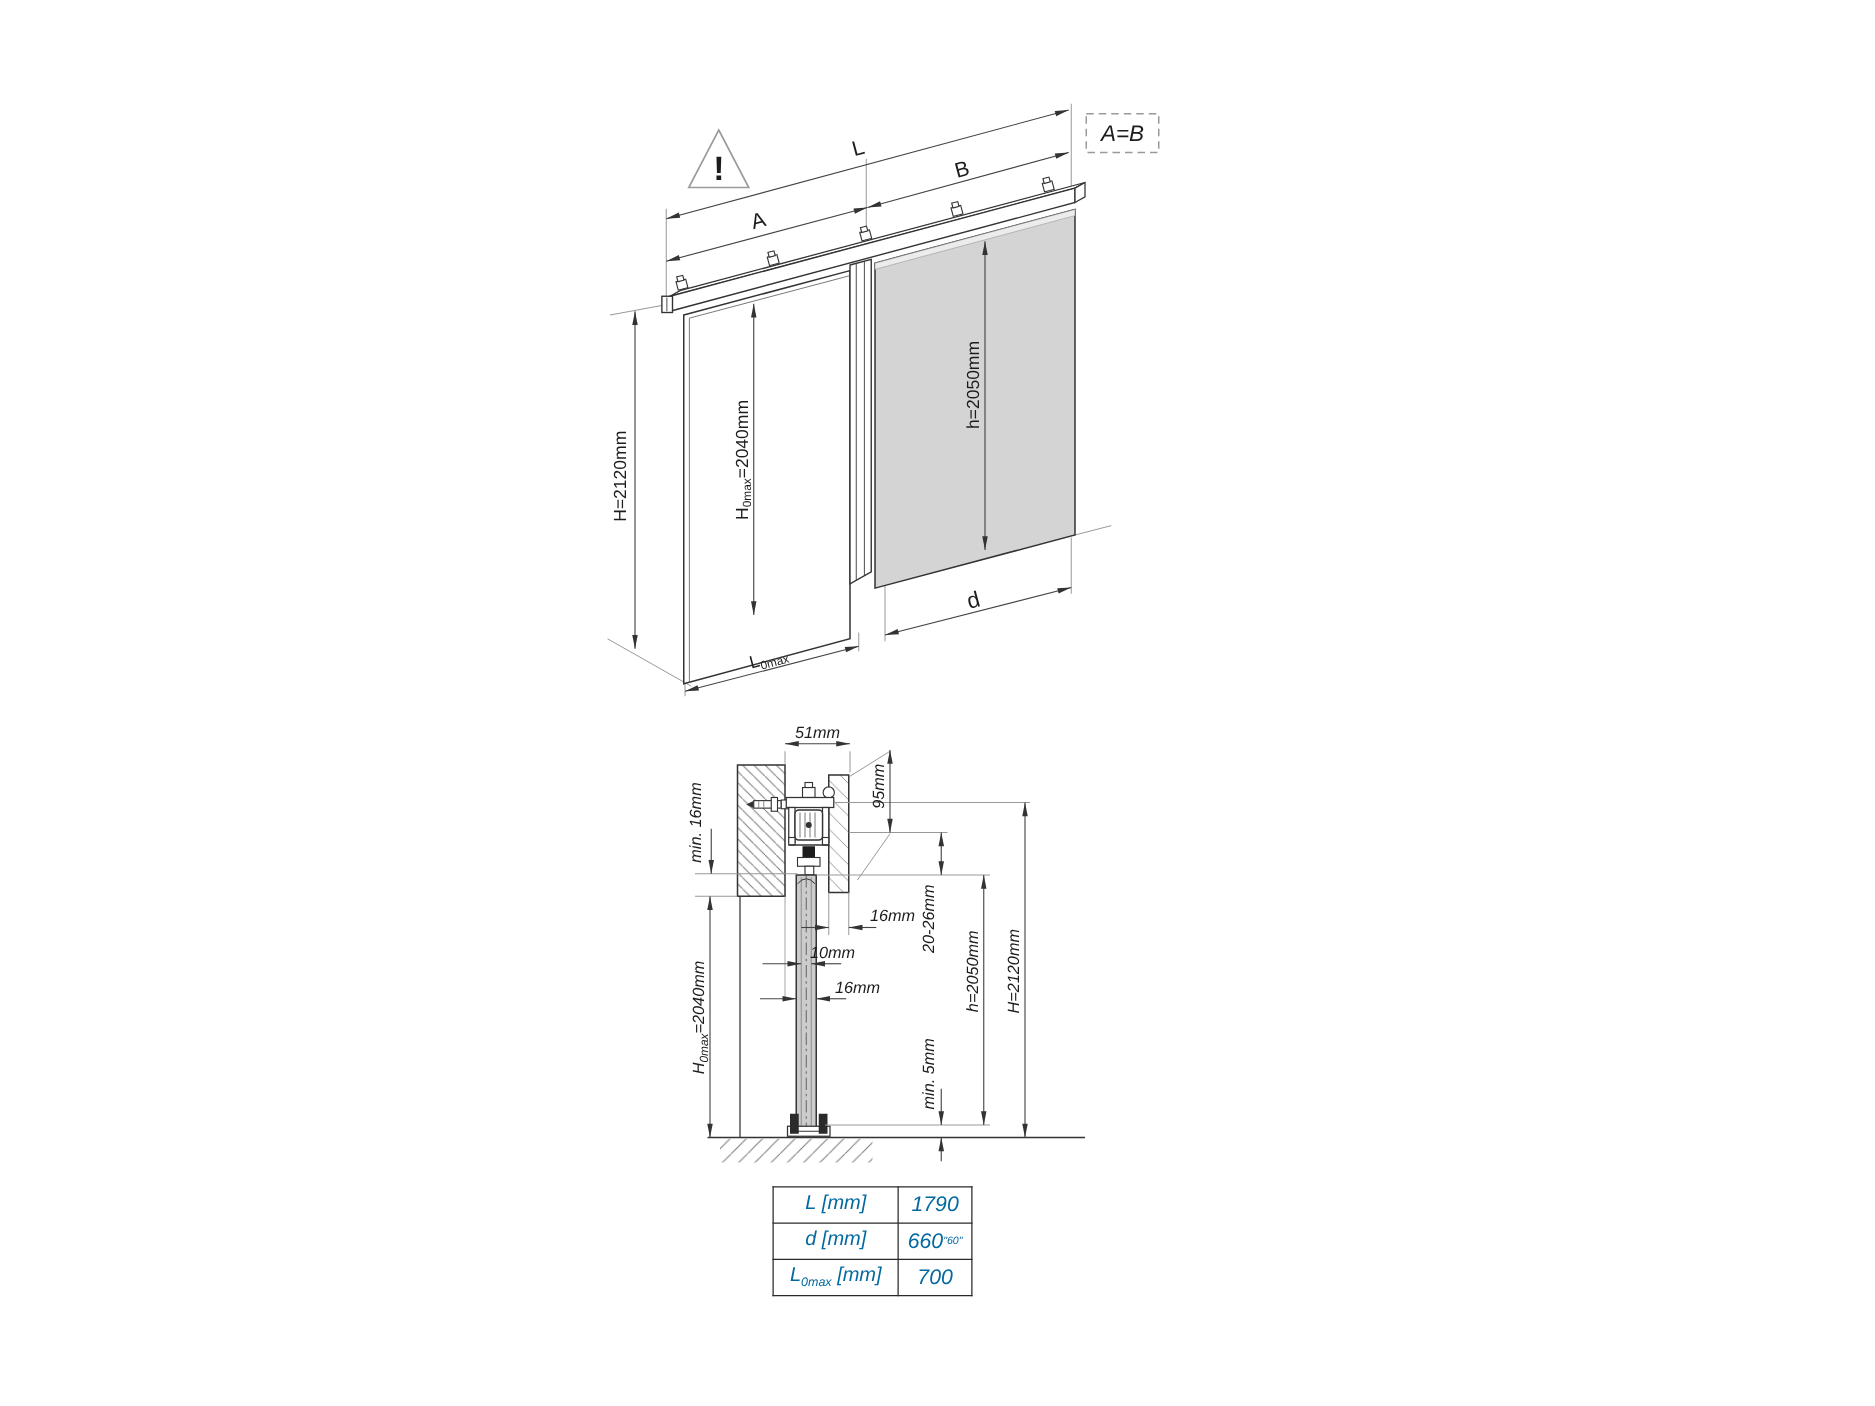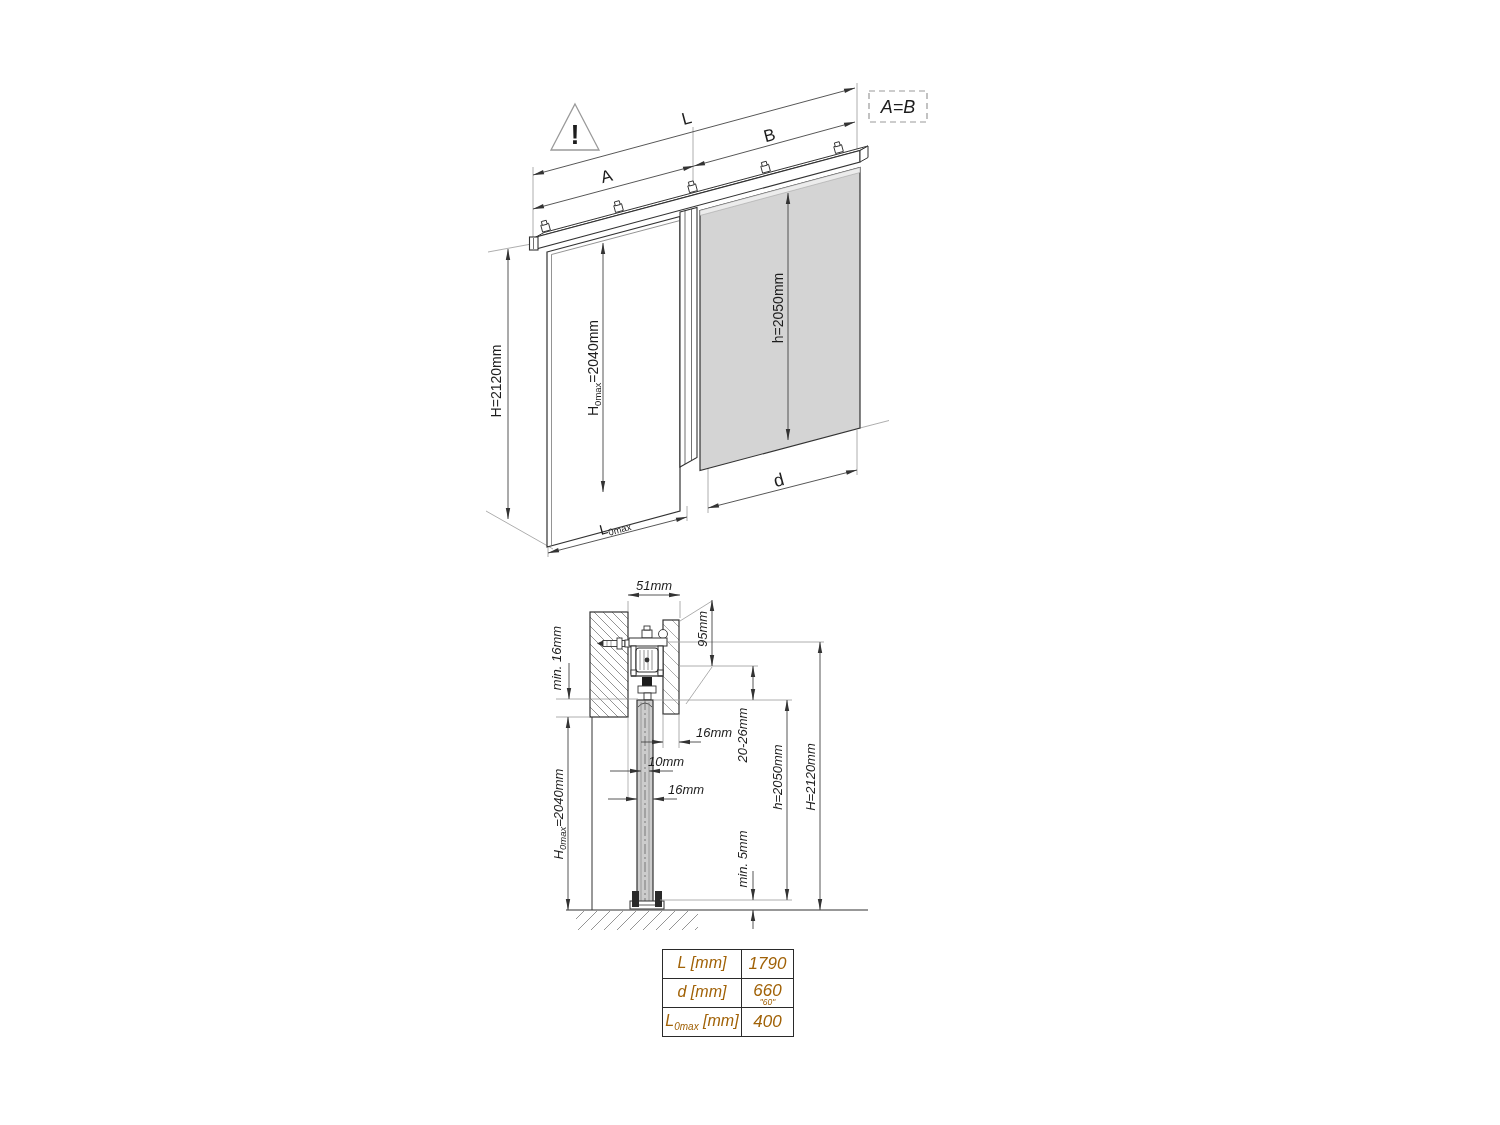--- a/index.html
+++ b/index.html
@@ -4,29 +4,29 @@
 <style>
   html,body{margin:0;padding:0;background:#fff;}
   #stage{position:relative;width:1500px;height:1125px;background:#ffffff;overflow:hidden;
          font-family:"Liberation Sans",sans-serif;}
   svg text{font-family:"Liberation Sans",sans-serif;fill:#1d1d1d;}
   .dimlbl{font-size:14px;}
   .biglbl{font-size:17px;}
   .seclbl{font-size:13px;font-style:italic;}
   .sub{font-size:9.5px;}
   
-  #spec-table{position:absolute;left:618px;top:949px;width:132px;border-collapse:collapse;
-              color:#a16207;margin-left:44px;}
+  #spec-table{position:absolute;left:618px;top:949px;width:160px;border-collapse:collapse;
+              color:#0369a1;}
   #spec-table td{border:1.6px solid #2a2a2a;text-align:center;vertical-align:middle;
                  font-style:italic;padding:0;}
   #spec-table .lab{width:100px;height:28px;font-size:16px;}
   #spec-table .val{width:58px;font-size:17px;}
   #spec-table sub{font-size:10px;}
   .note{display:block;font-size:8.5px;line-height:7px;margin-top:-2px;font-style:italic;}
-  .vcell{display:flex;flex-direction:column;align-items:center;justify-content:center;}
+  .vcell{display:flex;flex-direction:row;align-items:center;justify-content:center;}
 </style>
 </head>
 <body>
 
 <div id="stage">
 
 <svg width="1500" height="1125" viewBox="0 0 1500 1125">
   <defs>
     <marker id="arr" viewBox="-12 -3 13 6" refX="0" refY="0" markerWidth="13" markerHeight="6" orient="auto-start-reverse" markerUnits="userSpaceOnUse">
       <path d="M0,0 L-11,2.2 L-11,-2.2 Z" fill="#333"></path>
@@ -254,18 +254,18 @@
     <td class="lab"><span>d</span><sub></sub><span> [mm]</span></td>
     <td class="val">
       <div class="vcell">
               <span>660</span>
               <span class="note">"60"</span>
             </div>
     </td>
   </tr>
   <tr>
     <td class="lab"><span>L</span><sub>0max</sub><span> [mm]</span></td>
-    <td class="val"><span>400</span></td>
+    <td class="val"><span>700</span></td>
   </tr>
 </tbody>
     </table>
 
 </div>
 
 </body></html>

